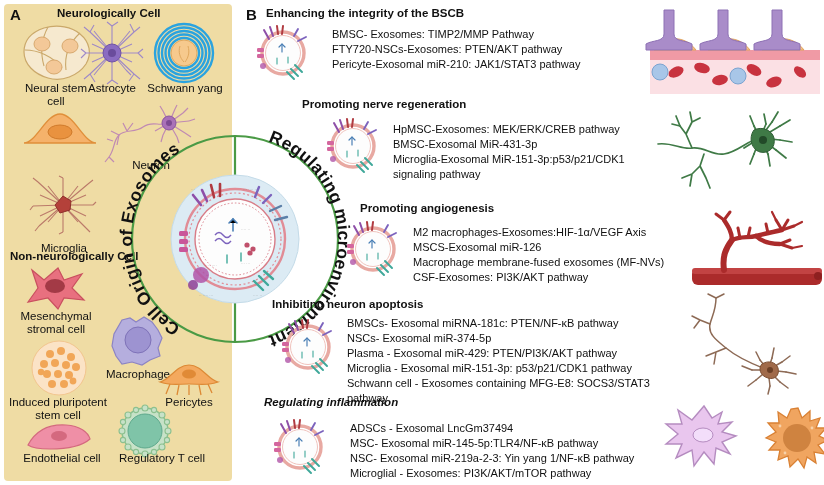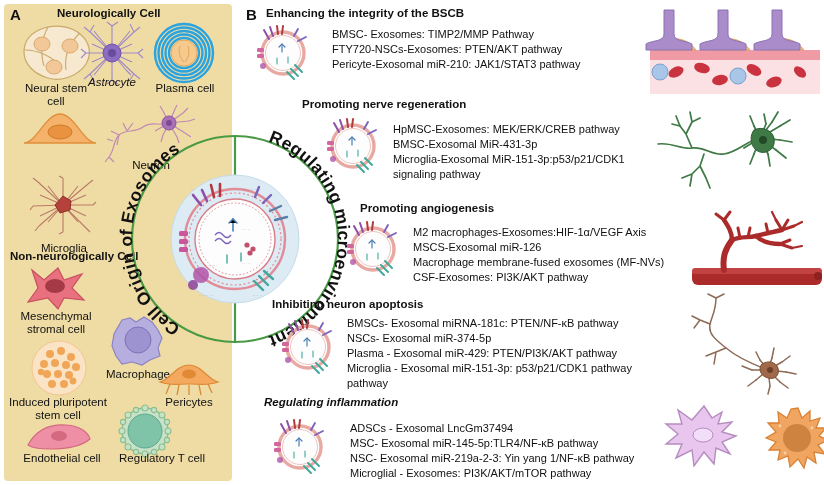--- a/index.html
+++ b/index.html
@@ -118,38 +118,38 @@
   <svg class="noevt" style="position:absolute;left:80px;top:22px;" width="64" height="62" viewBox="0 0 64 62">
     <g stroke="#9b85c9" stroke-width="1.1" fill="none" opacity="0.95">
       <path d="M32 31 L10 10 M32 31 L32 4 M32 31 L54 10 M32 31 L58 31 M32 31 L54 52 M32 31 L32 58 M32 31 L10 52 M32 31 L6 31"></path>
       <path d="M32 31 L18 14 M32 31 L46 14 M32 31 L46 48 M32 31 L18 48 M32 31 L12 22 M32 31 L52 22 M32 31 L52 40 M32 31 L12 40"></path>
       <path d="M10 10 L4 5 M10 10 L14 3 M32 4 L27 0 M32 4 L38 0 M54 10 L60 5 M54 10 L50 2 M58 31 L63 27 M58 31 L63 36 M54 52 L60 57 M54 52 L49 59 M32 58 L27 62 M32 58 L38 62 M10 52 L4 57 M10 52 L15 60 M6 31 L1 27 M6 31 L1 36"></path>
       <path d="M18 14 L14 9 M46 14 L50 9 M46 48 L51 53 M18 48 L14 53"></path>
     </g>
     <circle cx="32" cy="31" r="9" fill="#8b6cc1" stroke="#6f52a5" stroke-width="1"></circle>
     <circle cx="32" cy="31" r="4" fill="#6a4c9c"></circle>
   </svg>
-  <div class="cell-label" style="left:82px; top:76px; width:60px;font-style:italic;">
+  <div class="cell-label" style="left:82px; top:82px; width:60px;">
     <span>Astrocyte</span>
   </div>
 
   <svg class="noevt" style="position:absolute;left:150px;top:22px;" width="68" height="62" viewBox="0 0 68 62">
     <g fill="none" stroke="#2aa3df" stroke-width="2.4">
       <circle cx="34" cy="31" r="29"></circle>
       <circle cx="34" cy="31" r="25.5"></circle>
       <circle cx="34" cy="31" r="22"></circle>
       <circle cx="34" cy="31" r="18.5"></circle>
       <circle cx="34" cy="31" r="15"></circle>
     </g>
     <circle cx="34" cy="31" r="13" fill="#f6c98d" stroke="#e0a85f" stroke-width="1"></circle>
     <path d="M30 24 C28 30 30 36 34 40" fill="none" stroke="#e0a85f" stroke-width="1"></path>
     <path d="M38 24 C40 31 38 36 35 40" fill="none" stroke="#e0a85f" stroke-width="1"></path>
   </svg>
   <div class="cell-label" style="left:146px; top:82px; width:78px;">
-    <span>Plasma cell</span>
+    <span>Schwann yang</span>
   </div>
 
   <svg class="noevt" style="position:absolute;left:20px;top:110px;" width="80" height="38" viewBox="0 0 80 38">
     <path d="M4 33 C16 33 26 4 40 4 C54 4 64 33 76 33 Z" fill="#f5b26b" stroke="#e08f3a" stroke-width="1.3"></path>
     <ellipse cx="40" cy="22" rx="12" ry="7" fill="#e9923f" stroke="#d07a2a" stroke-width="1"></ellipse>
   </svg>
 
   <svg class="noevt" style="position:absolute;left:105px;top:105px;" width="94" height="58" viewBox="0 0 94 58">
     <g fill="none" stroke="#c08ab3" stroke-width="1.2">
       <path d="M4 52 C10 44 8 36 14 30 C20 24 30 28 38 22 C48 15 54 22 62 18"></path>
@@ -578,20 +578,21 @@
         <path d="M22 40 L22 34"></path>
         <path d="M33 39 L33 33"></path>
       </g>
     <circle cx="8" cy="42" r="3" fill="#b055a8" opacity="0.8"></circle>
   </svg>
   <div class="sec-lines" style="left:347px; top:316px;">
     <div>BMSCs- Exosomal miRNA-181c: PTEN/NF-κB pathway</div>
     <div>NSCs- Exosomal miR-374-5p</div>
     <div>Plasma - Exosomal miR-429: PTEN/PI3K/AKT pathway</div>
     <div>Microglia - Exosomal miR-151-3p: p53/p21/CDK1  pathway</div>
+    <div>Schwann cell - Exosomes containing MFG-E8: SOCS3/STAT3</div>
     <div>pathway</div>
   </div>
 
   <svg class="noevt" style="position:absolute;left:690px;top:294px;" width="132" height="100" viewBox="0 0 132 100">
     <g fill="none" stroke="#8d6a55" stroke-width="1.5" stroke-linecap="round">
       <path d="M26 4 C26 16 22 22 20 30 C18 40 26 46 36 54 C48 64 62 70 78 76"></path>
       <path d="M26 4 L18 0 M26 4 L34 0"></path>
       <path d="M20 30 L10 26 M10 26 L2 22 M10 26 L4 34"></path>
       <path d="M36 54 L26 58 M26 58 L16 62 M26 58 L24 70"></path>
       <path d="M78 76 L70 66 M78 76 L82 64 M78 76 L92 68 M78 76 L96 78 M78 76 L90 88 M78 76 L80 92 M78 76 L66 86 M78 76 L62 76"></path>

